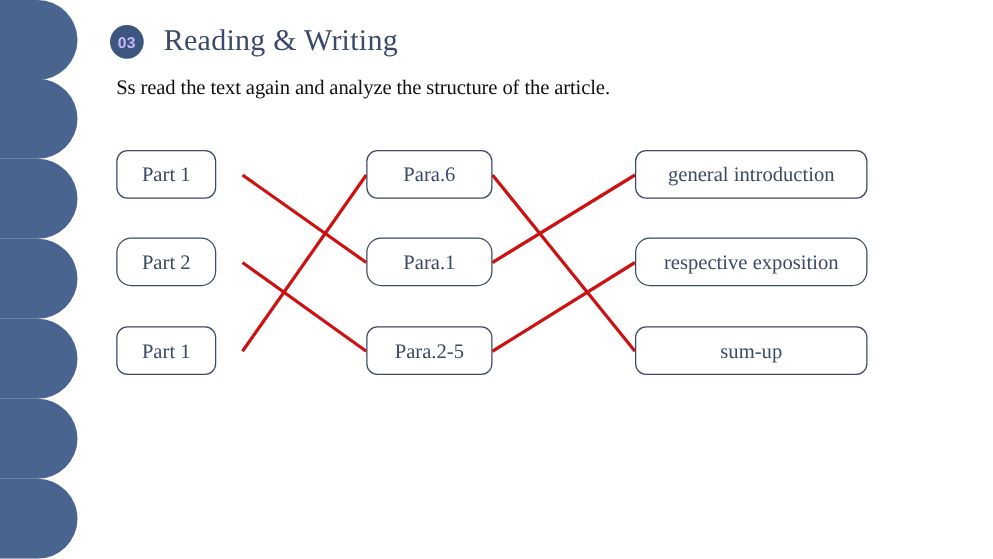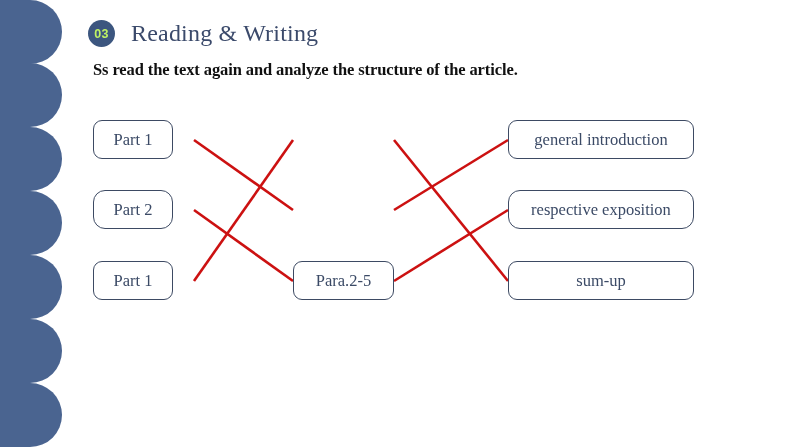--- a/index.html
+++ b/index.html
@@ -39,21 +39,21 @@
     left: 88px;
     top: 20px;
     display: flex;
     align-items: center;
   }
   #section-number-badge {
     width: 27px;
     height: 27px;
     border-radius: 50%;
     background: #3c567f;
-    color: #bef264;
+    color: #c4b5fd;
     font-family: "Liberation Sans", sans-serif;
     font-size: 12.5px;
     font-weight: bold;
     display: flex;
     align-items: center;
     justify-content: center;
     letter-spacing: 0.3px;
   }
   #section-title {
     margin-left: 16px;
@@ -63,21 +63,21 @@
     white-space: nowrap;
     font-family: Liberation Serif, serif;
   }
 
   
   #instruction-text {
     position: absolute;
     left: 93px;
     top: 60px;
     font-size: 16.5px;
-    font-weight: bold;
+    font-weight: normal;
     color: #101010;
     white-space: nowrap;
     letter-spacing: -0.1px;
   }
 
   
   #matching-diagram {
     position: absolute;
     left: 0;
     top: 0;
@@ -141,18 +141,20 @@
       <line x1="194" y1="281" x2="293" y2="140" stroke="#cc1111" stroke-width="2.6" stroke-linecap="butt"></line>
       <line x1="394" y1="140" x2="508" y2="281" stroke="#cc1111" stroke-width="2.6" stroke-linecap="butt"></line>
       <line x1="394" y1="210" x2="508" y2="140" stroke="#cc1111" stroke-width="2.6" stroke-linecap="butt"></line>
       <line x1="394" y1="281" x2="508" y2="210" stroke="#cc1111" stroke-width="2.6" stroke-linecap="butt"></line>
     </svg>
 
   <div class="match-box col-left row-1">Part 1</div>
   <div class="match-box col-left row-2">Part 2</div>
   <div class="match-box col-left row-3">Part 1</div>
 
+  <div class="match-box col-middle row-1">Para.6</div>
+  <div class="match-box col-middle row-2">Para.1</div>
   <div class="match-box col-middle row-3">Para.2-5</div>
 
   <div class="match-box col-right row-2">respective exposition</div>
   <div class="match-box col-right row-1">general introduction</div>
   <div class="match-box col-right row-3">sum-up</div>
 </div>
 
 </body></html>

